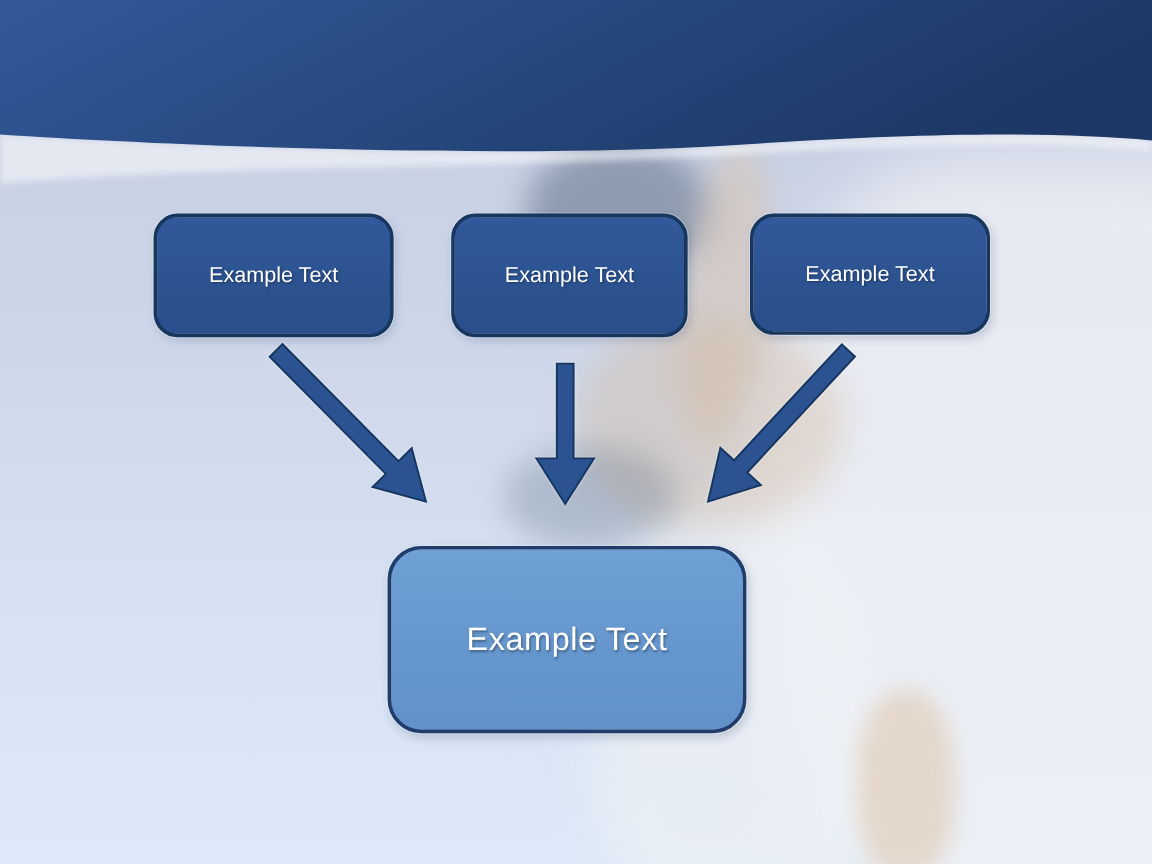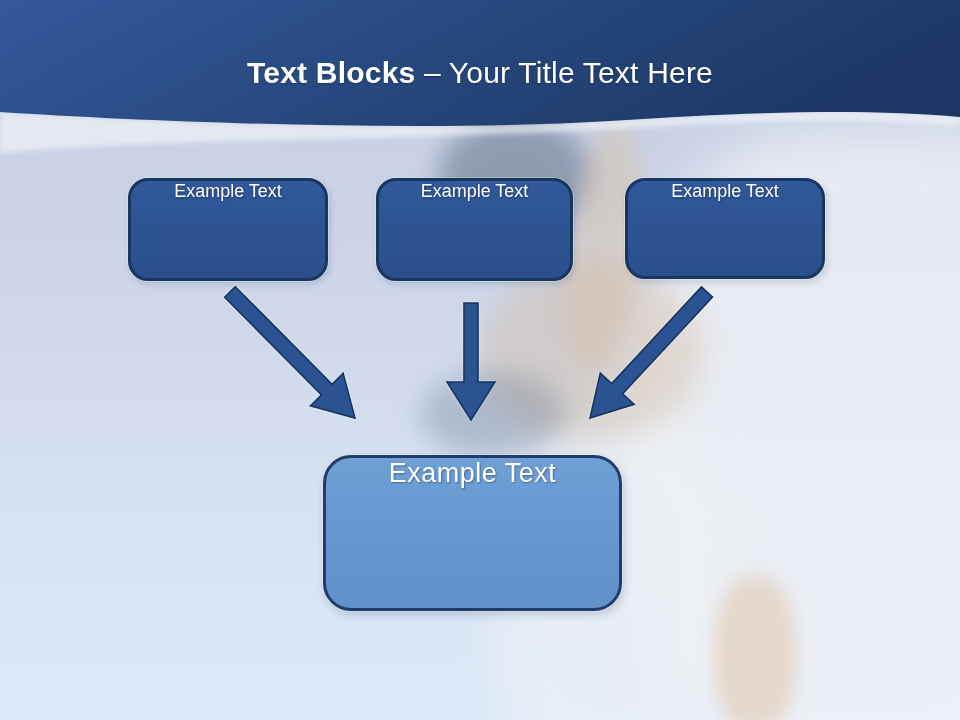--- a/index.html
+++ b/index.html
@@ -31,21 +31,21 @@
     line-height:38px; text-align:center; color:#ffffff; font-size:30px;
     text-shadow:0 1px 2px rgba(0,0,0,.25); letter-spacing:.2px;
   }
   .title .bold { font-weight:700; }
   .title .reg  { font-weight:400; }
   
   .block {
     position:absolute; box-sizing:border-box;
     background:linear-gradient(180deg,#31599b 0%, #2c5290 60%, #2a4f8c 100%);
     border:3px solid #17375e; border-radius:20px;
-    color:#ffffff; display:flex; justify-content:center;
+    color:#ffffff; display:flex; align-items:center; justify-content:center;
     font-size:18px; text-shadow:1px 1px 2px rgba(0,0,0,.35);
     box-shadow:0 0 0 1px rgba(255,255,255,.30), 2px 3px 7px rgba(30,50,90,.18);
   }
   .b1 { left:128px; top:178px; width:200px; height:103px; }
   .b2 { left:376px; top:178px; width:197px; height:103px; }
   .b3 { left:625px; top:178px; width:200px; height:101px; }
   .summary {
     left:323px; top:455px; width:299px; height:156px;
     background:linear-gradient(180deg,#6ea0d6 0%, #6596cd 55%, #6191c8 100%);
     border:3px solid #1f3c6b; border-radius:28px;
@@ -84,23 +84,20 @@
         <stop offset="1" stop-color="#1d3866"></stop>
       </linearGradient>
       <filter id="soft" x="-10%" y="-10%" width="120%" height="140%">
         <feGaussianBlur stdDeviation="2.5"></feGaussianBlur>
       </filter>
     </defs>
     <path d="M0,112 C170,123 430,132 610,121 C760,111 870,109 960,117 L960,126 C870,117 770,119 615,129 C440,140 180,137 0,153 Z" fill="#ffffff" opacity="0.5" filter="url(#soft)"></path>
     <path d="M0,0 H960 V117 C870,109 760,111 610,121 C430,132 170,123 0,112 Z" fill="url(#hdrGrad)"></path>
   </svg>
 
-  <div class="title">
-    <span class="bold">Text Blocks</span><span class="reg"> – Your Title Text Here</span>
-  </div>
 
   <div class="block b1">
     <span>Example Text</span>
   </div>
   <div class="block b2">
     <span>Example Text</span>
   </div>
   <div class="block b3">
     <span>Example Text</span>
   </div>

